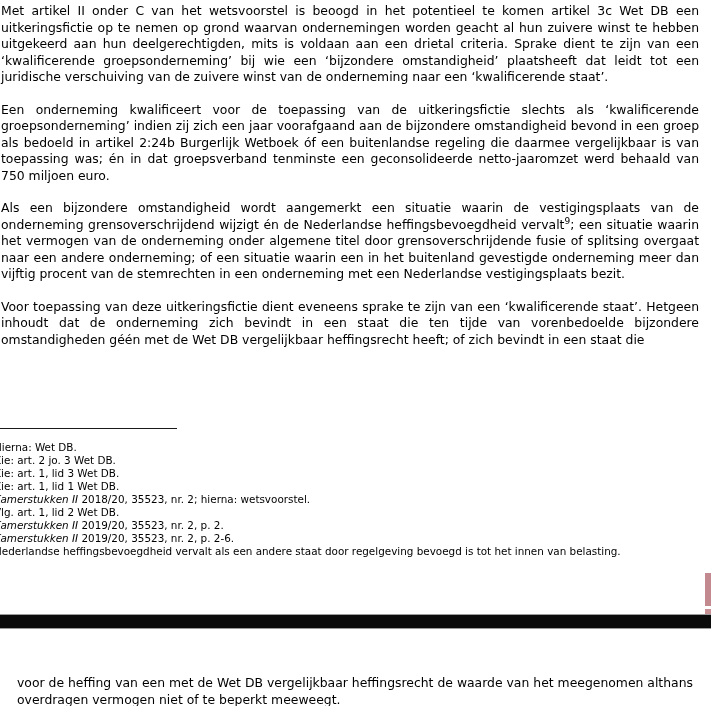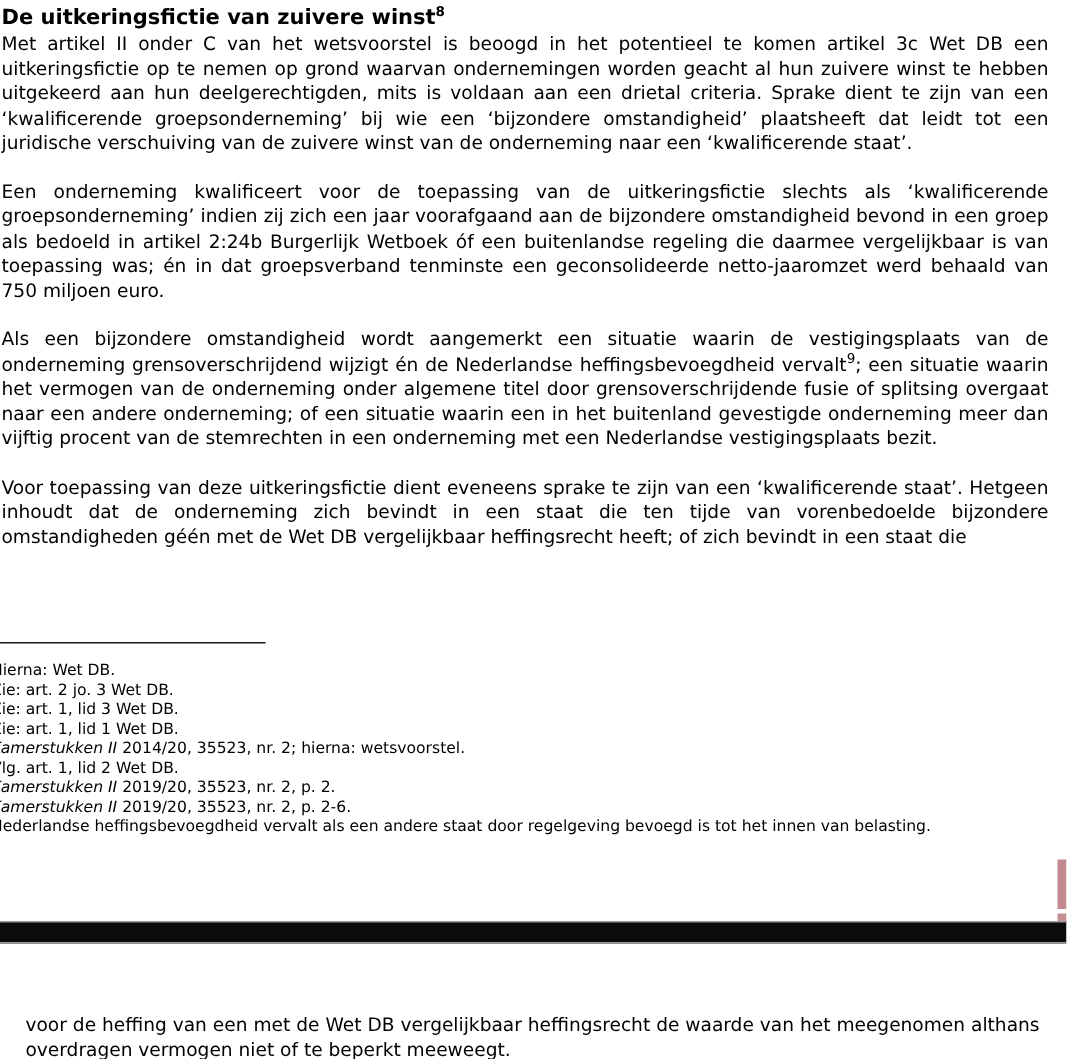--- a/index.html
+++ b/index.html
@@ -81,35 +81,34 @@
     padding: 0 2px 0 1px;
     font-size: 12.4px;
     line-height: 16.5px;
     text-align: justify;
   }
 </style>
 </head>
 <body>
 
 <div class="content">
-  <div class="doc-title"><span>De uitkeringsfictie van zuivere winst</span><sup>8</sup></div>
   <p class="body-par">Met artikel II onder C van het wetsvoorstel is beoogd in het potentieel te komen artikel 3c Wet DB een uitkeringsfictie op te nemen op grond waarvan ondernemingen worden geacht al hun zuivere winst te hebben uitgekeerd aan hun deelgerechtigden, mits is voldaan aan een drietal criteria. Sprake dient te zijn van een ‘kwalificerende groepsonderneming’ bij wie een ‘bijzondere omstandigheid’ plaatsheeft dat leidt tot een juridische verschuiving van de zuivere winst van de onderneming naar een ‘kwalificerende staat’.</p>
   <p class="body-par">Een onderneming kwalificeert voor de toepassing van de uitkeringsfictie slechts als ‘kwalificerende groepsonderneming’ indien zij zich een jaar voorafgaand aan de bijzondere omstandigheid bevond in een groep als bedoeld in artikel 2:24b Burgerlijk Wetboek óf een buitenlandse regeling die daarmee vergelijkbaar is van toepassing was; én in dat groepsverband tenminste een geconsolideerde netto-jaaromzet werd behaald van 750 miljoen euro.</p>
   <p class="body-par"><span>Als een bijzondere omstandigheid wordt aangemerkt een situatie waarin de vestigingsplaats van de onderneming grensoverschrijdend wijzigt én de Nederlandse heffingsbevoegdheid vervalt</span><sup>9</sup><span>; een situatie waarin het vermogen van de onderneming onder algemene titel door grensoverschrijdende fusie of splitsing overgaat naar een andere onderneming; of een situatie waarin een in het buitenland gevestigde onderneming meer dan vijftig procent van de stemrechten in een onderneming met een Nederlandse vestigingsplaats bezit.</span></p>
   <p class="body-par">Voor toepassing van deze uitkeringsfictie dient eveneens sprake te zijn van een ‘kwalificerende staat’. Hetgeen inhoudt dat de onderneming zich bevindt in een staat die ten tijde van vorenbedoelde bijzondere omstandigheden géén met de Wet DB vergelijkbaar heffingsrecht heeft; of zich bevindt in een staat die</p>
 </div>
 
 <div class="fn-separator"></div>
 
 <div class="footnotes">
   <div class="fn-line"><i></i><span>Hierna: Wet DB.</span></div>
   <div class="fn-line"><i></i><span>Zie: art. 2 jo. 3 Wet DB.</span></div>
   <div class="fn-line"><i></i><span>Zie: art. 1, lid 3 Wet DB.</span></div>
   <div class="fn-line"><i></i><span>Zie: art. 1, lid 1 Wet DB.</span></div>
-  <div class="fn-line"><i>Kamerstukken II</i><span> 2014/20, 35523, nr. 2; hierna: wetsvoorstel.</span></div>
+  <div class="fn-line"><i>Kamerstukken II</i><span> 2018/20, 35523, nr. 2; hierna: wetsvoorstel.</span></div>
   <div class="fn-line"><i></i><span>Vlg. art. 1, lid 2 Wet DB.</span></div>
   <div class="fn-line"><i>Kamerstukken II</i><span> 2019/20, 35523, nr. 2, p. 2.</span></div>
   <div class="fn-line"><i>Kamerstukken II</i><span> 2019/20, 35523, nr. 2, p. 2-6.</span></div>
   <div class="fn-line"><i></i><span>Nederlandse heffingsbevoegdheid vervalt als een andere staat door regelgeving bevoegd is tot het innen van belasting.</span></div>
 </div>
 
 <div class="scroll-thumb" style="background: rgb(194, 138, 143);"></div>
 <div class="scroll-btn" style="background: rgb(199, 144, 148);"></div>
 <div class="page-separator" style="background: rgb(11, 11, 11);"></div>
 

